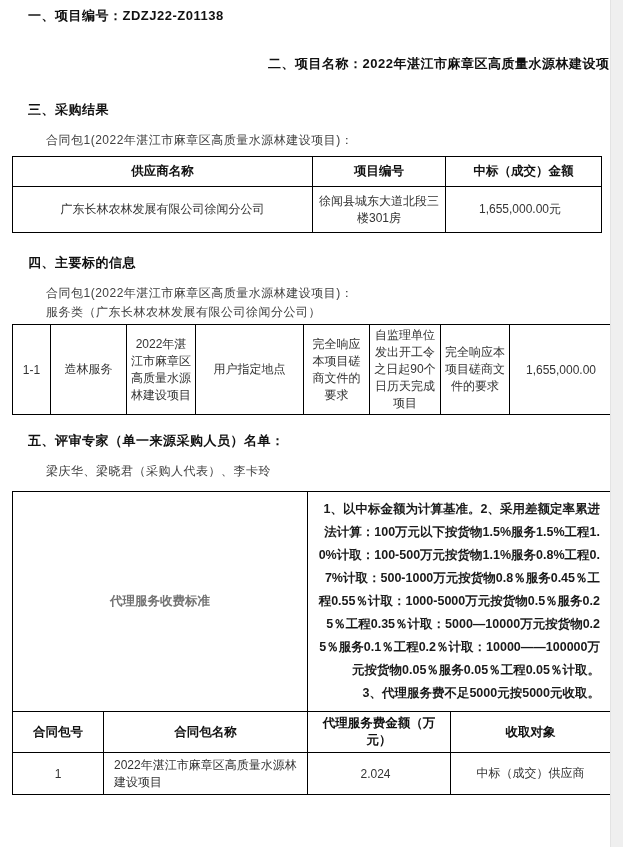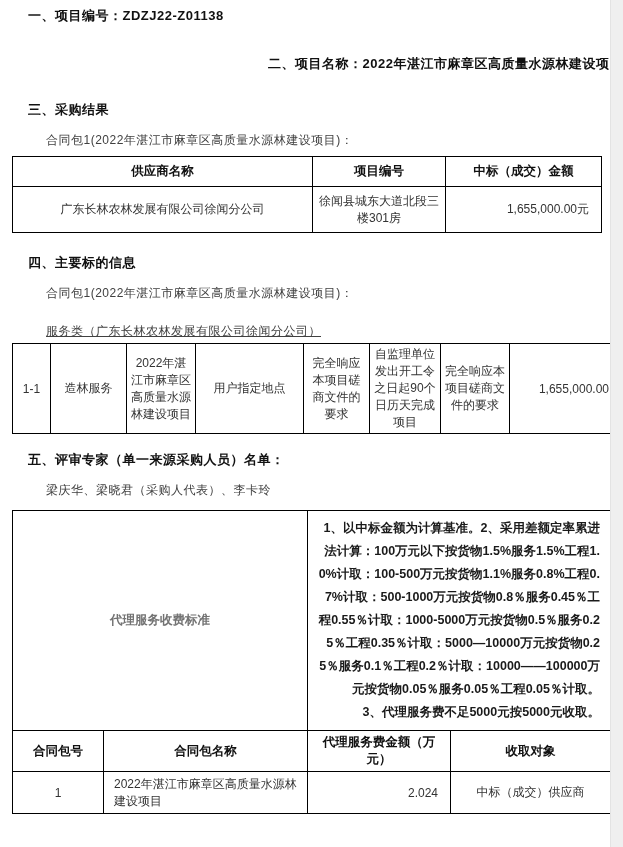--- a/index.html
+++ b/index.html
@@ -24,21 +24,21 @@
   }
   .mt-h2{margin-top:32px;text-align:right;}
   .mt-h3{margin-top:30px;}
   .mt-h4{margin-top:22px;}
   .mt-h5{margin-top:18px;}
   .mt-h6{margin-top:14px;}
   .sub{
     font-size:12px;color:#404040;line-height:16px;
     margin:14px 0 0 46px;letter-spacing:0.5px;
   }
-  .sub.tight{margin-top:22px;text-decoration:underline;}
+  .sub.tight{margin-top:3px;}
   table{
     border-collapse:collapse;table-layout:fixed;
     margin-left:12px;
   }
   th,td{
     border:1px solid #000;
     font-size:12px;color:#333;
     text-align:center;vertical-align:middle;
     padding:3px 5px;box-sizing:border-box;
     word-break:break-all;
@@ -54,21 +54,21 @@
   .t3 .fee-label{
     font-weight:bold;color:#737373;font-size:12.5px;height:207px;
   }
   .t3 .fee-text{
     font-weight:bold;color:#1a1a1a;font-size:12.5px;
     text-align:right;line-height:23px;padding:6px 10px;
     white-space:pre-line;
   }
   .t3 th{height:34px;}
   .t3 td.datacell{height:42px;}
-  .ta-r{text-align:right;padding-right:12px;}
+  .ta-r{text-align:center;padding-right:12px;}
   .ta-l{text-align:left;padding-left:10px;}
 </style>
 </head>
 <body>
 
 <div class="page">
 
   <div class="h">一、项目编号：ZDZJ22-Z01138</div>
   <div class="h mt-h2">二、项目名称：2022年湛江市麻章区高质量水源林建设项目</div>
   <div class="h mt-h3">三、采购结果</div>

